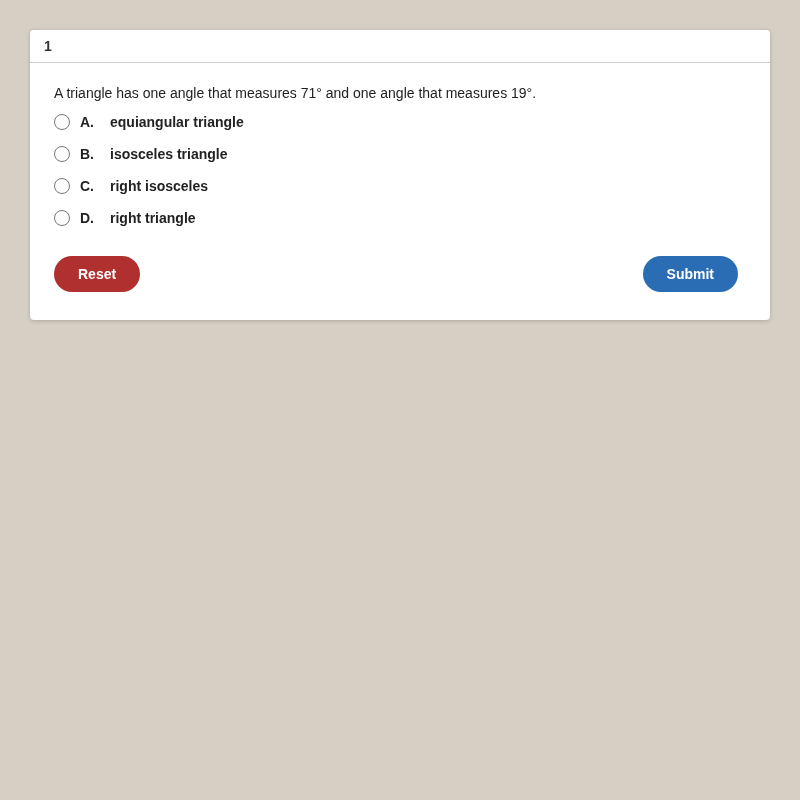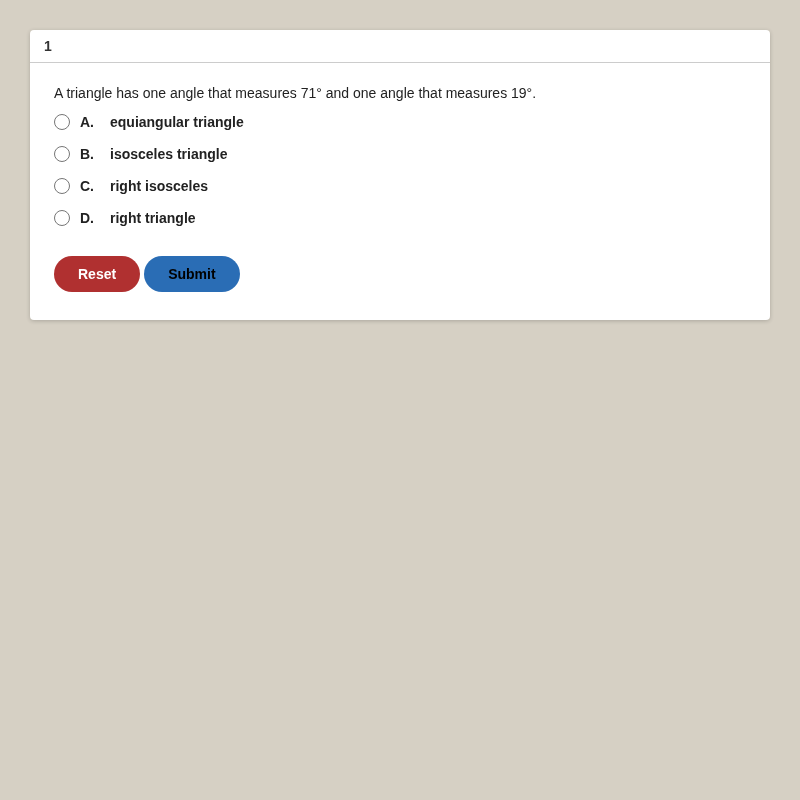--- a/index.html
+++ b/index.html
@@ -80,39 +80,39 @@
       margin-right: 10px;
       min-width: 20px;
     }
 
     .option-label {
       font-weight: bold;
     }
 
     .button-row {
       display: flex;
-      justify-content: flex-start;
-      gap: 4px;
+      justify-content: space-between;
+      gap: 13px;
       padding-right: 4px;
     }
 
     .btn-reset {
       background-color: #b03030;
       color: #fff;
       border: none;
       border-radius: 20px;
       padding: 10px 24px;
       font-size: 14px;
       font-weight: bold;
       cursor: pointer;
     }
 
     .btn-submit {
       background-color: #2a6db5;
-      color: #000000;
+      color: #ffffff;
       border: none;
       border-radius: 20px;
       padding: 10px 24px;
       font-size: 14px;
       font-weight: bold;
       cursor: pointer;
     }
   </style>
 </head>
 <body>

